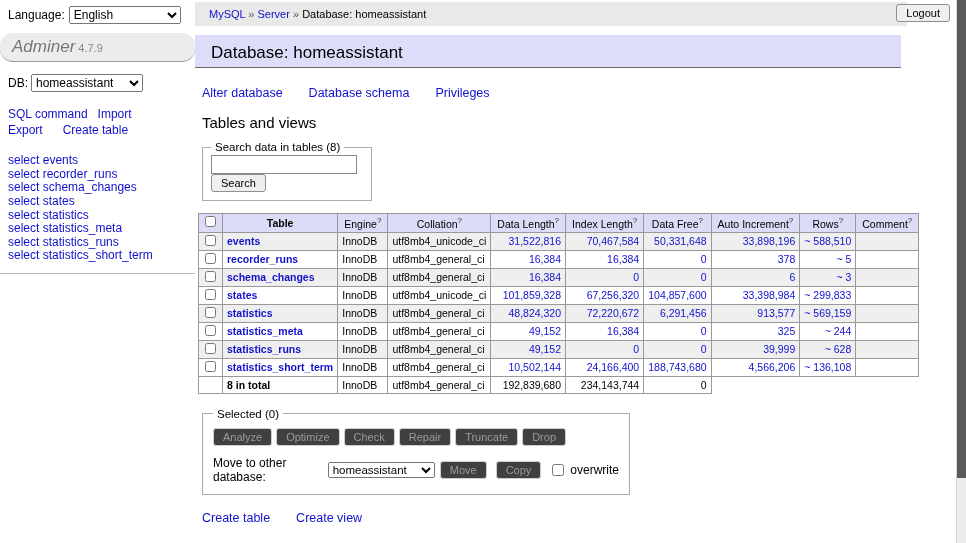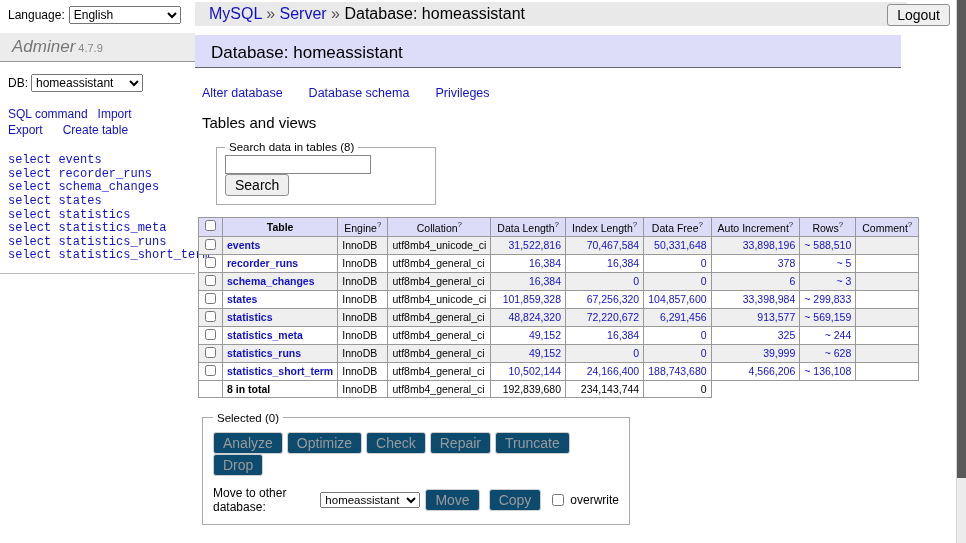--- a/index.html
+++ b/index.html
@@ -10,60 +10,60 @@
     font-family: "Liberation Sans", sans-serif; font-size: 12.5px;
   }
   .lnk { color: #1111cc; text-decoration: none; cursor: pointer; }
   .bold { font-weight: bold; }
 
   
   .lang-bar { position: absolute; left: 8px; top: 6px; font-size: 12px; }
   .lang-bar select { font-size: 12px; width: 112px; margin-left: 4px; }
   .breadcrumb {
     position: absolute; left: 195px; top: 2px; width: 712px; height: 24px;
-    background: #e9e9e9; line-height: 24px; padding-left: 14px; font-size: 16px;
+    background: #e9e9e9; line-height: 24px; padding-left: 14px; font-size: 11px;
   }
   .bc-sep { color: #555; }
   .bc-cur { color: #000; }
   .logout-btn { position: absolute; right: 16px; top: 4px; }
 
   .btn {
-    font-family: inherit; font-size: 14px; padding: 2px 9px;
+    font-family: inherit; font-size: 11px; padding: 2px 9px;
     background: #efefef; border: 1px solid #8f8f8f; border-radius: 3px; color: #000;
   }
-  .btn:disabled { color: #9a9a9a; background: #0c4a6e; border-color: #cfcfcf; }
+  .btn:disabled { color: #9a9a9a; background: #404040; border-color: #cfcfcf; }
 
   
   .sidebar { position: absolute; left: 0; top: 33px; width: 195px; bottom: 0; background: #fff; }
-  .h1bar { background: #ececec; border-bottom: 1px solid #999; padding: 4px 12px 5px; height: 29px; }
+  .h1bar { background: #ececec; border-bottom: 1px solid #999; padding: 4px 12px 5px; height: 29px; border-radius: 13px; }
   .app-name { font-style: italic; font-size: 17px; color: #777; }
   .app-version { font-size: 11px; color: #888; margin-left: 3px; }
   .side-body { padding: 12px 6px 0 8px; font-size: 12px; }
   .db-row { margin-bottom: 15px; }
   .db-row select { font-size: 12px; width: 112px; margin-left: 3px; }
   .side-ops-line { line-height: 1.3; }
   .side-ops { margin: 0 0 16px; }
   .side-tables { line-height: 13.6px; white-space: nowrap; }
-  .side-table-row { margin-bottom: 0; font-family: Liberation Mono, monospace; }
+  .side-table-row { margin-bottom: 0; }
   .side-rule { border-top: 1px solid #bbb; margin: 10px 0 0 -8px; width: 195px; }
 
   
   .page-title {
     position: absolute; left: 195px; top: 35px; width: 706px; height: 33px;
     background: #ddddfa; border-bottom: 1px solid #666;
     font-size: 17px; font-weight: normal; margin: 0; padding: 8px 0 0 16px;
   }
   .content { position: absolute; left: 184px; top: 68px; width: 715px; }
   .nav-links { margin: 18px 0 0 18px; }
   .gap { margin-right: 26px; }
   h3 { font-size: 15px; font-weight: normal; margin: 14px 0 0 18px; }
 
   fieldset { border: 1px solid #aaa; margin: 0; }
   legend { font-size: 11.5px; padding: 0 4px; }
-  .search-fs { margin: 10px 0 0 32px; width: 220px; padding: 2px 8px 8px; }
+  .search-fs { margin: 10px 0 0 18px; width: 170px; padding: 2px 8px 8px; }
   .search-input { width: 146px; height: 19px; border: 1px solid #888; font-size: 11.5px; padding: 1px 4px; }
 
   .db-table { border-collapse: collapse; margin: 12px 0 0 14px; font-size: 10.5px; }
   .db-table th, .db-table td { border: 1px solid #999; padding: 2px 4px; white-space: nowrap; }
   .db-table thead th { background: #dcdcf8; font-weight: normal; text-align: center; padding: 2px 6px; }
   .cb-col { width: 20px; text-align: center; }
   .cb-col input { margin: 0; width: 11px; height: 11px; }
   td.num { text-align: right; }
   tr.odd td { background: #efefef; }
   sup.help { font-size: 8px; color: #222; }

